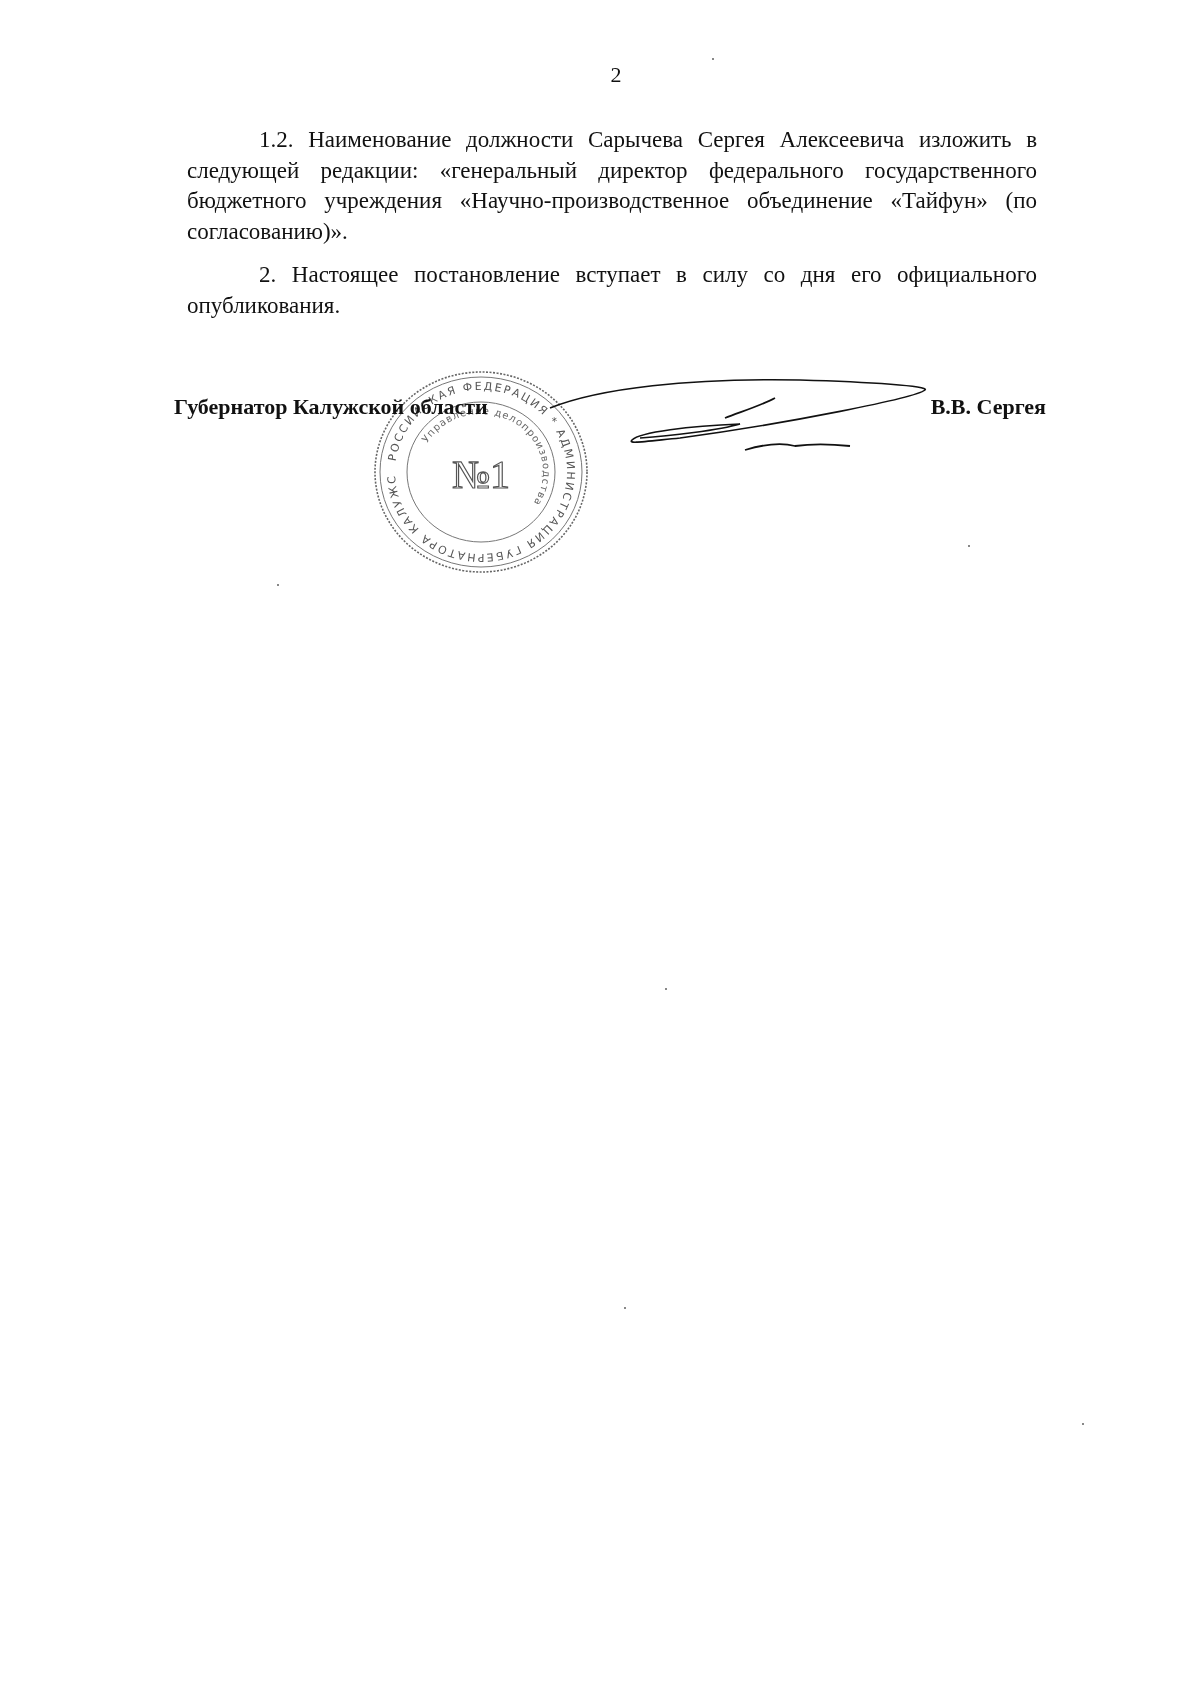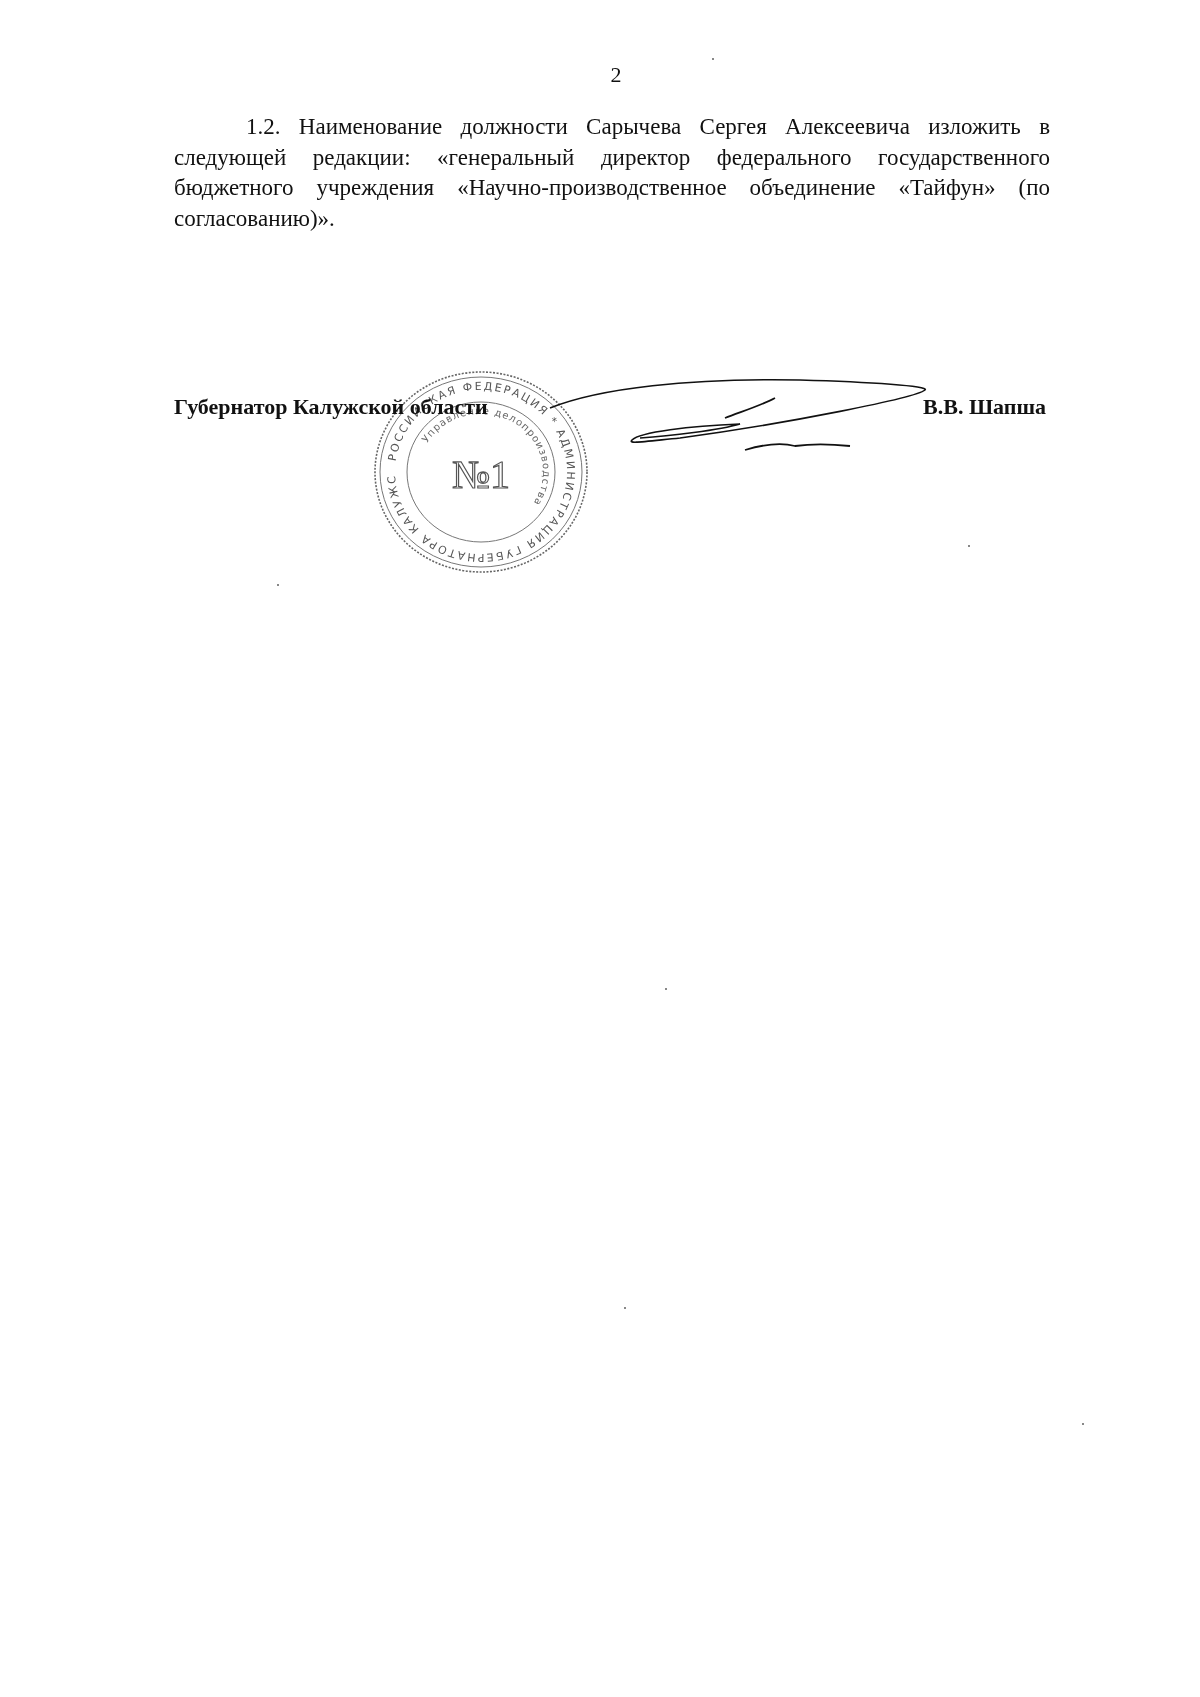--- a/index.html
+++ b/index.html
@@ -1,35 +1,36 @@
 <!DOCTYPE html>
 <html><head>
   <meta charset="utf-8">
   <style>
     html, body { margin: 0; padding: 0; background: #ffffff; }
     body { width: 1200px; height: 1697px; position: relative; overflow: hidden;
            font-family: "Liberation Serif", "DejaVu Serif", serif; color: #111; }
     .page-num { position: absolute; top: 62px; left: 0; width: 1232px; text-align: center; font-size: 22px; }
     .body-text { position: absolute; left: 174px; width: 876px; top: 112px; font-size: 23px; line-height: 30.5px; }
-    .para { margin: 0; text-align: justify; text-align-last: left; }
+    .para { margin: 13px; text-align: justify; text-align-last: left; }
     .indent { text-indent: 72px; }
     .sig-row { position: absolute; top: 394px; left: 174px; width: 872px; height: 40px; font-weight: bold; font-size: 22px; text-align: center; }
     .sig-title { position: absolute; left: 0; top: 0; }
     .sig-name { position: absolute; right: 0; top: 0; }
     .stamp { position: absolute; left: 372px; top: 370px; width: 218px; height: 205px; }
     .signature { position: absolute; left: 540px; top: 368px; width: 400px; height: 90px; }
     .speck { position: absolute; width: 2px; height: 2px; background: #888; }
   </style>
 </head>
 <body>
 
 <div class="page-num">2</div>
 
 <div class="body-text">
   <p class="para indent">1.2. Наименование должности Сарычева Сергея Алексеевича изложить в следующей редакции: «генеральный директор федерального государственного бюджетного учреждения «Научно-производственное объединение «Тайфун» (по согласованию)».</p>
+  <p class="para indent">2. Настоящее постановление вступает в силу со дня его официального опубликования.</p>
 </div>
 
 <div class="stamp">
   <svg width="218" height="205" viewBox="0 0 218 205">
     <defs>
       <path id="outerArc" d="M 109 102 m -86 0 a 86 82 0 1 1 172 0 a 86 82 0 1 1 -172 0"></path>
       <path id="innerArc" d="M 109 102 m -62 0 a 62 58 0 1 1 124 0 a 62 58 0 1 1 -124 0"></path>
     </defs>
     <ellipse cx="109" cy="102" rx="106" ry="100" fill="none" stroke="#666" stroke-width="1.6" stroke-dasharray="2 1.5"></ellipse>
     <ellipse cx="109" cy="102" rx="101" ry="95" fill="none" stroke="#777" stroke-width="1"></ellipse>
@@ -39,21 +40,21 @@
     </text>
     <text font-family="DejaVu Sans, sans-serif" font-size="10" fill="#666" letter-spacing="1">
       <textPath href="#innerArc" startOffset="8%">Управление делопроизводства</textPath>
     </text>
     <text x="109" y="118" text-anchor="middle" font-family="Liberation Serif, serif" font-size="40" fill="none" stroke="#555" stroke-width="1.2">№1</text>
   </svg>
 </div>
 
 <div class="sig-row">
   <span class="sig-title">Губернатор Калужской области</span>
-  <span class="sig-name">В.В. Шапша</span>
+  <span class="sig-name">В.В. Сергея</span>
 </div>
 
 <div class="signature">
   <svg width="400" height="90" viewBox="0 0 400 90">
     <path d="M 10 40 C 60 20, 150 10, 260 12 C 330 14, 390 18, 385 22 C 375 30, 250 55, 140 70 C 100 74, 88 76, 92 72 C 100 64, 150 58, 200 56 C 180 62, 130 68, 100 70" fill="none" stroke="#111" stroke-width="1.6"></path>
     <path d="M 185 50 C 200 44, 220 38, 235 30" fill="none" stroke="#111" stroke-width="1.8"></path>
     <path d="M 205 82 C 225 76, 240 74, 255 78 C 270 76, 290 76, 310 78" fill="none" stroke="#111" stroke-width="1.8"></path>
   </svg>
 </div>
 

